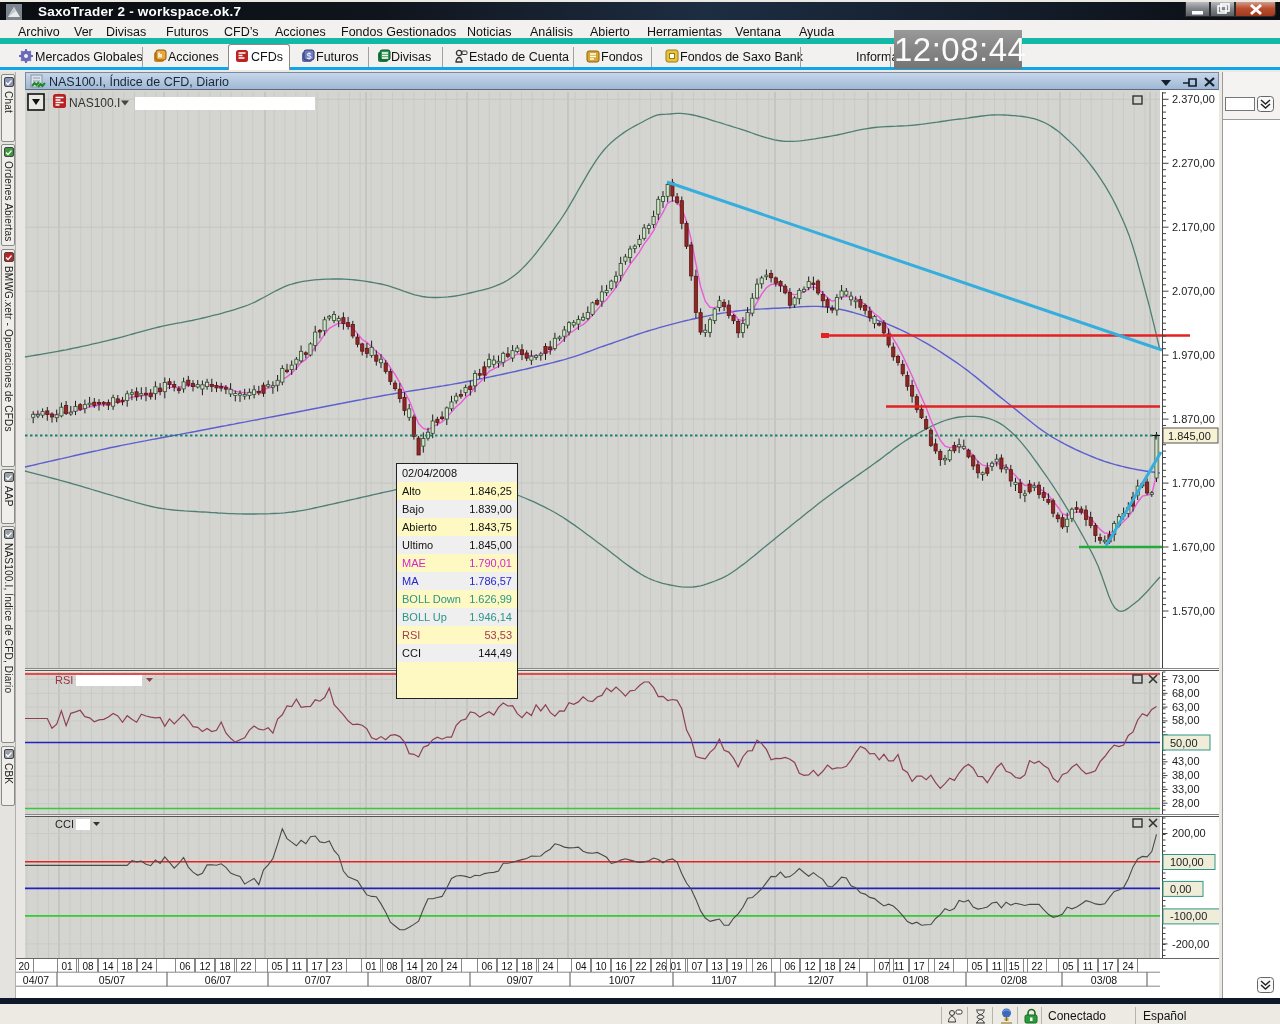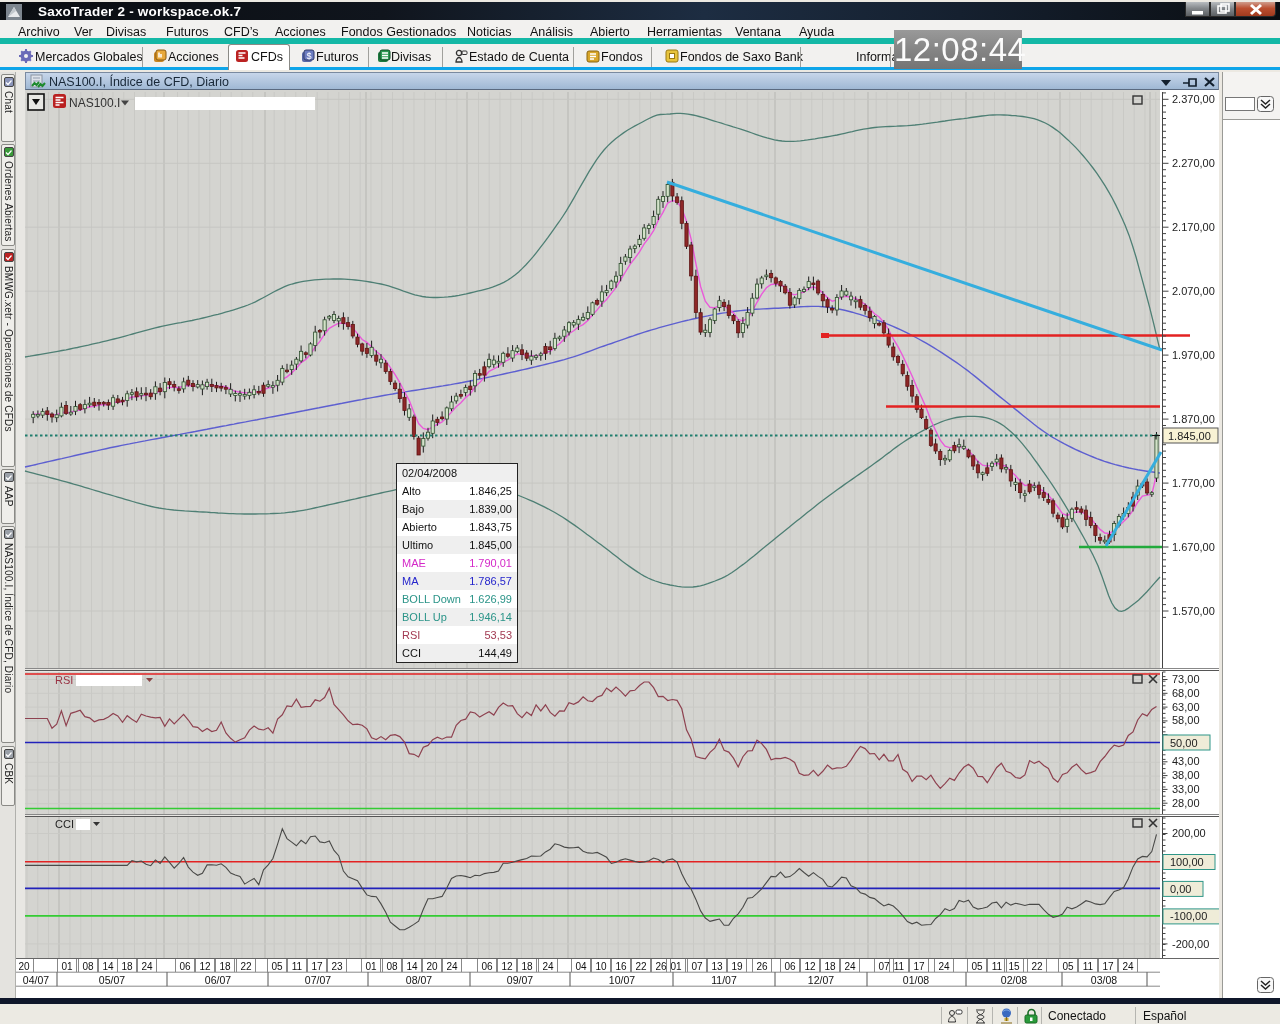--- a/index.html
+++ b/index.html
@@ -13,21 +13,21 @@
 #clock{position:absolute;left:894px;top:30px;width:128px;height:39px;background:linear-gradient(#999,#858585 50%,#747474);color:#fbfbfb;font-size:33px;text-align:right;line-height:40px;letter-spacing:.5px}
 #sidebar{position:absolute;left:0;top:72px;width:16px;height:926px;background:#e4e3df;border-right:1px solid #b0b0ac}
 .stab{position:absolute;left:1px;width:14px;background:#efeeea;border:1px solid #8a8a86;border-radius:2px}
 .stab .vt{position:absolute;left:1px;writing-mode:vertical-rl;font-size:10px;color:#222;white-space:nowrap;letter-spacing:.2px}
 .sic{position:absolute;left:2px;top:2px;width:10px;height:10px}
 #charttitle{position:absolute;left:25px;top:72px;width:1194px;height:18px;background:linear-gradient(#c7d6ea,#9fb8d4);border:1px solid #7a8aa0;border-bottom:1px solid #5a6a80}
 #charttitle .ct{position:absolute;top:1.5px;font-size:12.5px;color:#182838}
 #rightpanel{position:absolute;left:1222px;top:72px;width:58px;height:926px;background:#fff;border-left:1px solid #9a9a96}
 #statusbar{position:absolute;left:0;top:998px;width:1280px;height:26px;background:#eceae3;border-top:6px solid #0f172a}
 .stcell{position:absolute;top:3px;height:19px;border-left:1px solid #b5b5b0}
-#tooltip{position:absolute;left:396px;top:463px;width:122px;height:200px;background:#ffffff;border:1.5px solid #222;font-size:11px}
+#tooltip{position:absolute;left:396px;top:463px;width:122px;height:236px;background:#fef9c3;border:1.5px solid #222;font-size:11px}
 #tooltip .row{position:relative;height:18px;line-height:18px;padding:0 5px}
 #tooltip .row:nth-child(odd){background:#efefef}
 #tooltip .val{position:absolute;right:5px}
 .winbtn{position:absolute;top:0;height:15px;border:1px solid #2a2a2a;border-top:none}
 </style></head><body>
 <div id="titlebar">
 <svg class="abs" style="left:6px;top:2px" width="16" height="16">
       <rect x="0" y="0" width="16" height="16" fill="#7d868f"></rect>
       <path d="M2 13L8 3l6 10z" fill="#e8eaec"></path>
       <path d="M2 13L8 3l2 4z" fill="#c2c8cd"></path>

